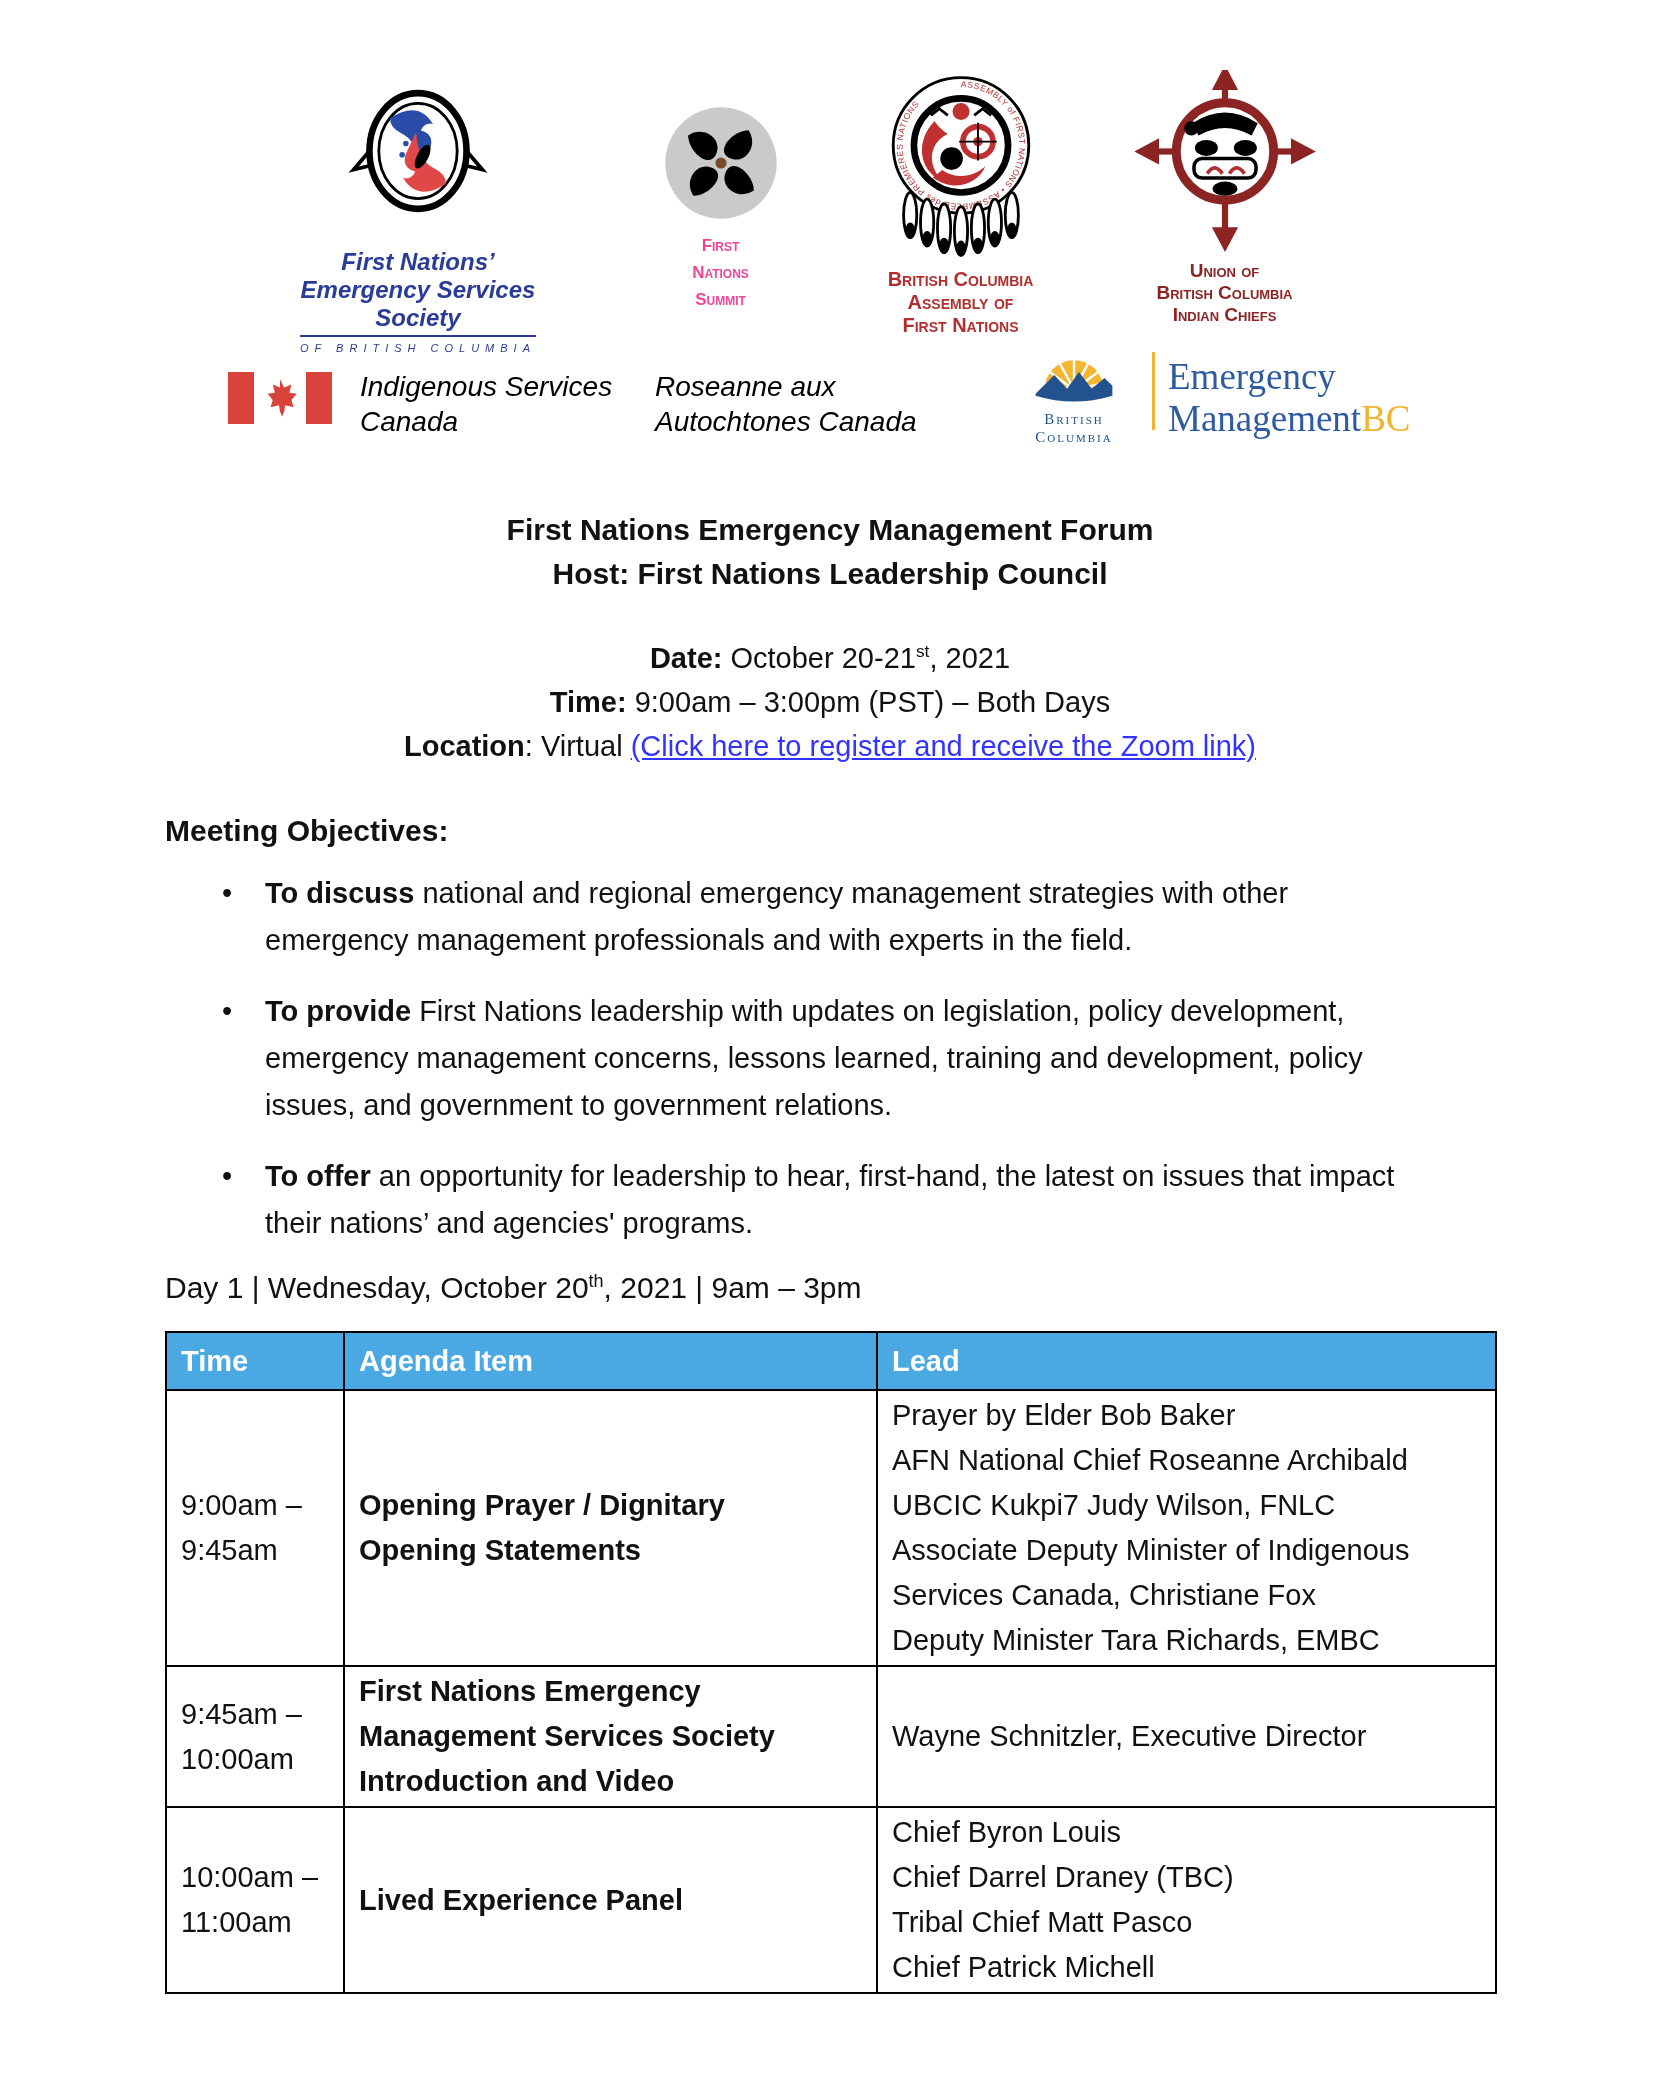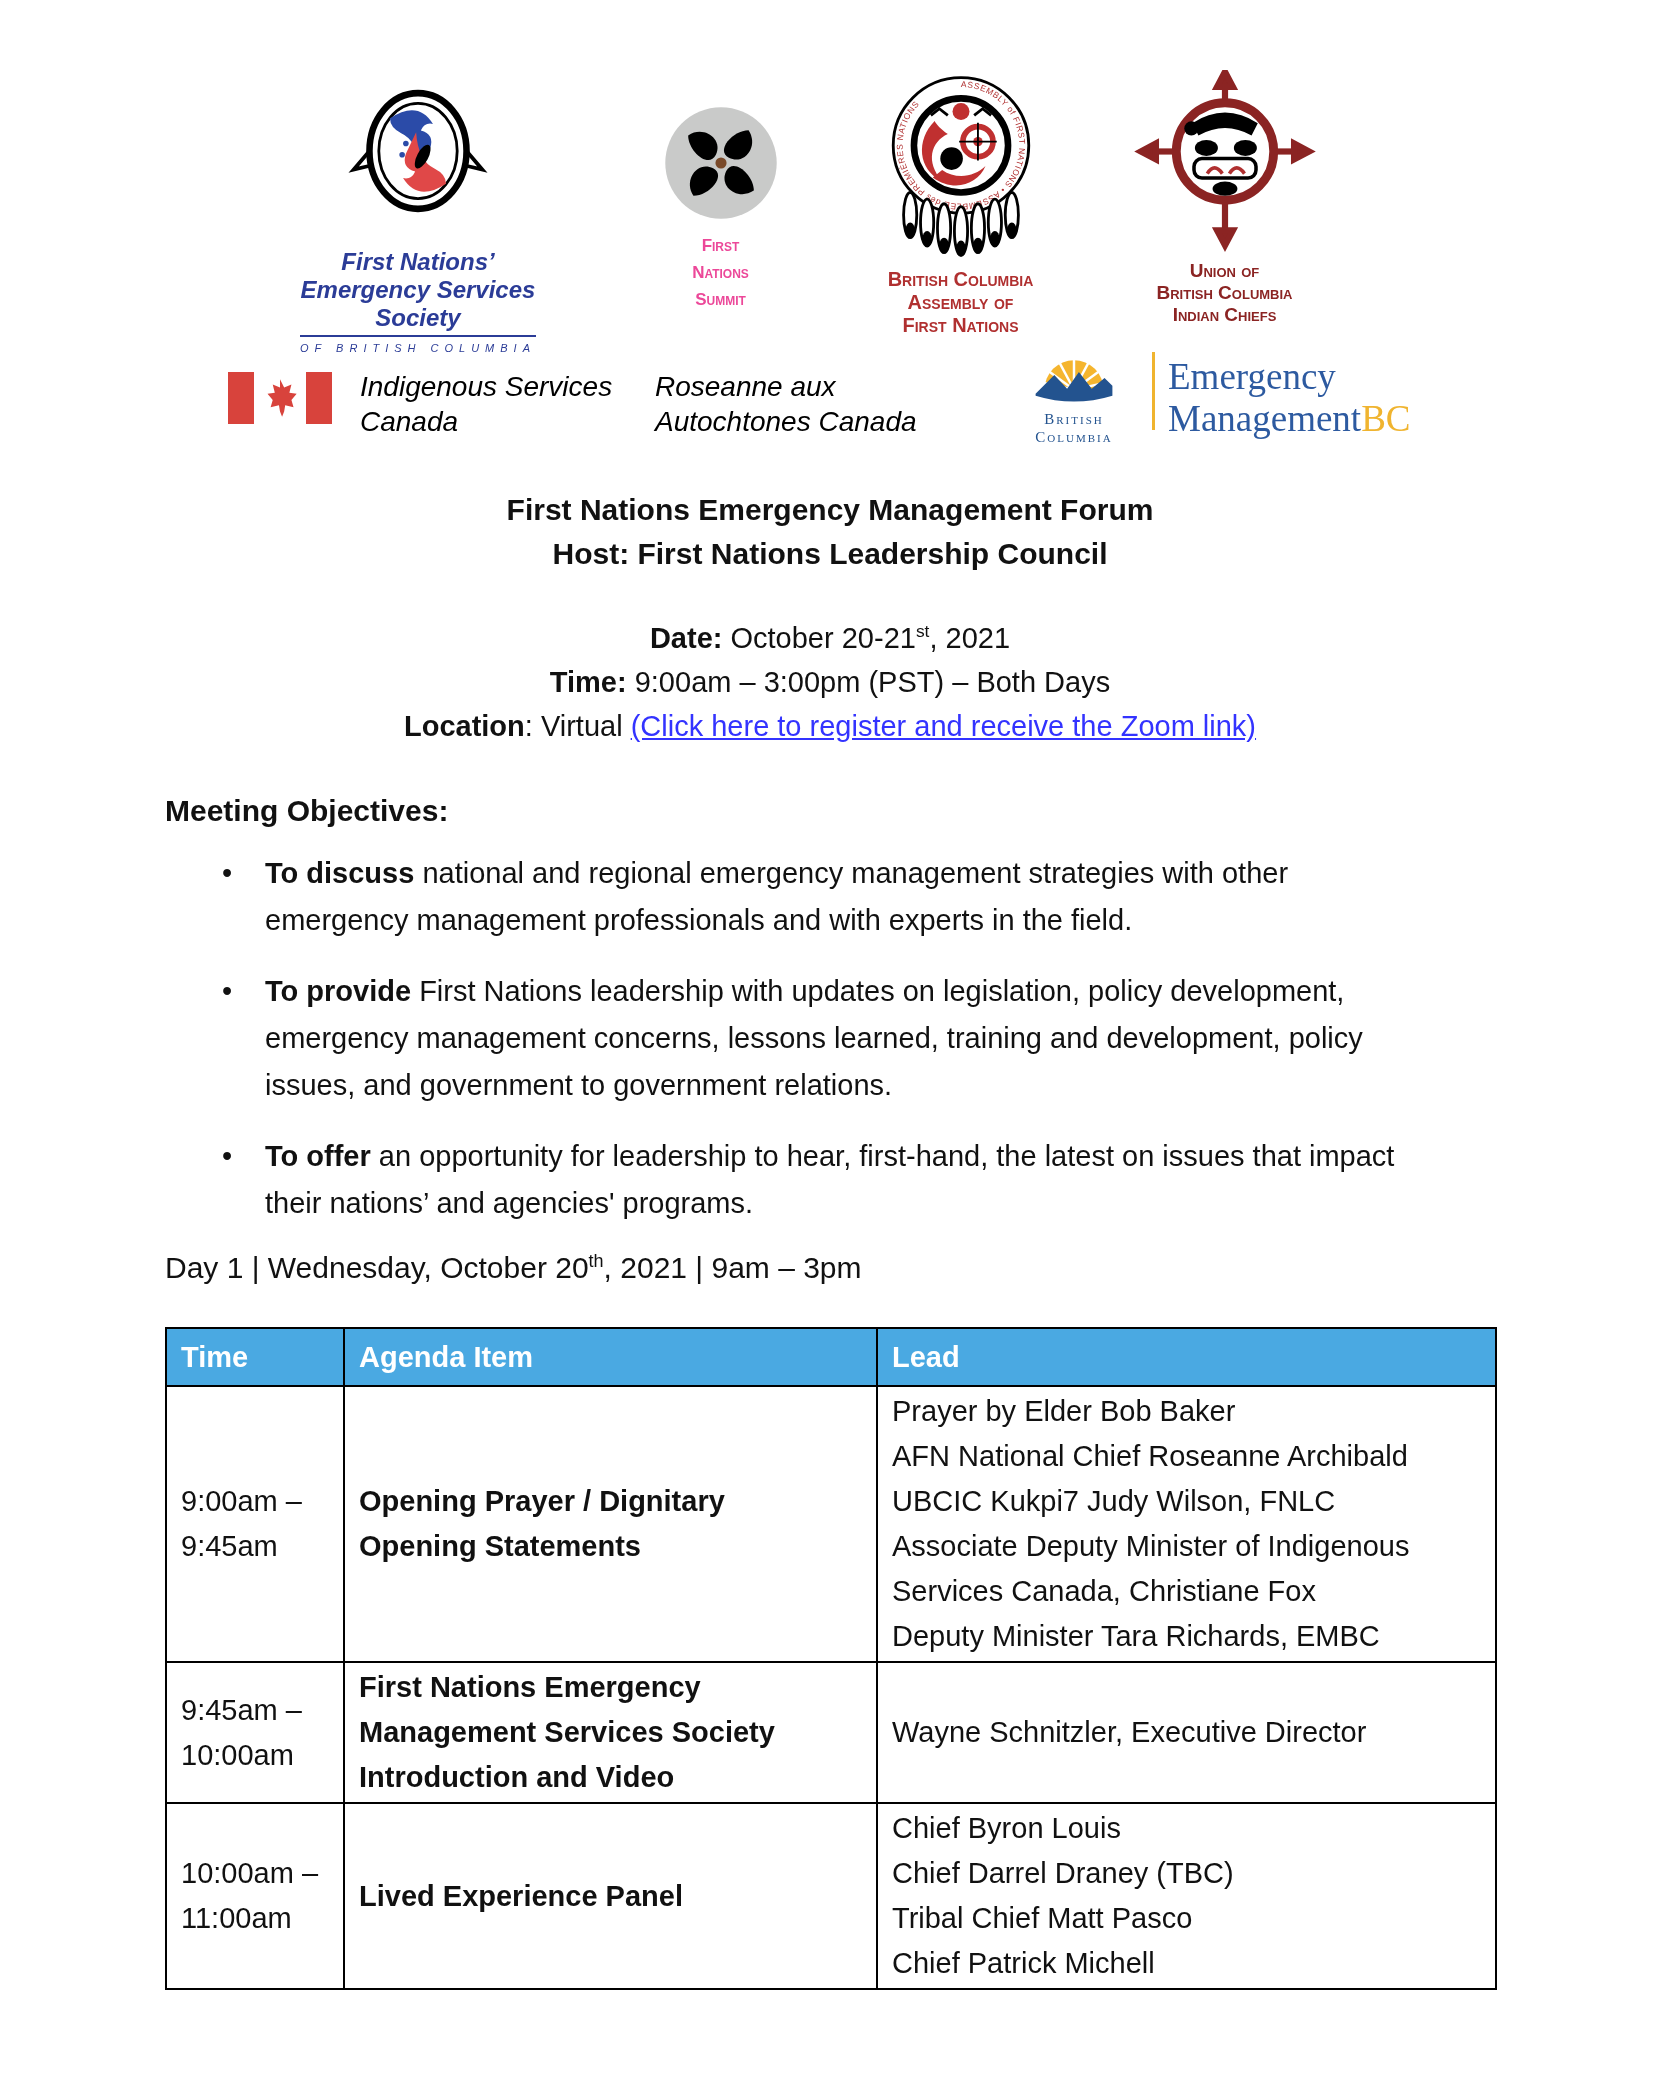--- a/index.html
+++ b/index.html
@@ -17,32 +17,32 @@
   .bcafn-cap div{font-size:20px;font-weight:bold;color:#B03030;line-height:23px;}
   .ubcic-cap div{font-size:19px;font-weight:bold;color:#8B2423;line-height:22px;}
   .wordmark{position:absolute;font-size:28px;line-height:35px;color:#000;font-style:italic;}
   .bc-cap div{font-family:"Liberation Serif","DejaVu Serif",serif;font-size:15px;letter-spacing:2px;
               color:#23538F;line-height:18px;}
   .embc{position:absolute;font-family:"Liberation Serif","DejaVu Serif",serif;font-size:37px;
         color:#2D5AA0;line-height:42px;}
   .embc .gold{color:#F0B42F;}
   .goldbar{position:absolute;width:3px;height:78px;background:#F0B42F;}
   
-  .main{position:absolute;left:165px;top:488px;width:1330px;}
+  .main{position:absolute;left:165px;top:508px;width:1330px;}
   .doc-title{text-align:center;font-size:30px;font-weight:bold;line-height:44px;}
   .details{text-align:center;font-size:29px;line-height:44px;margin-top:40px;}
   .details a{color:#3333FF;}
   sup{font-size:0.6em;vertical-align:super;line-height:0;}
   .obj-heading{font-size:30px;font-weight:bold;margin-top:46px;}
   .obj-list{margin-top:22px;}
   .obj-item{display:flex;margin-bottom:24px;padding-right:60px;font-size:29px;line-height:47px;}
   .obj-item .marker{margin-left:57px;width:43px;flex:none;}
   .obj-item .txt{flex:1;}
   .day-heading{font-size:30px;font-weight:normal;margin-top:20px;}
-  table.agenda{margin-top:42px;border-collapse:collapse;width:1330px;table-layout:fixed;}
+  table.agenda{margin-top:26px;border-collapse:collapse;width:1330px;table-layout:fixed;}
   table.agenda th{background:#4AA9E2;color:#fff;font-weight:bold;font-size:29px;text-align:left;
                   height:56px;border:2px solid #000;padding:0 0 0 14px;}
   table.agenda td{border:2px solid #000;vertical-align:middle;font-size:29px;line-height:45px;
                   padding:2px 10px 2px 14px;}
   td.agendacell div{font-weight:bold;}
 </style>
 </head>
 <body>
 
 <div class="page">

